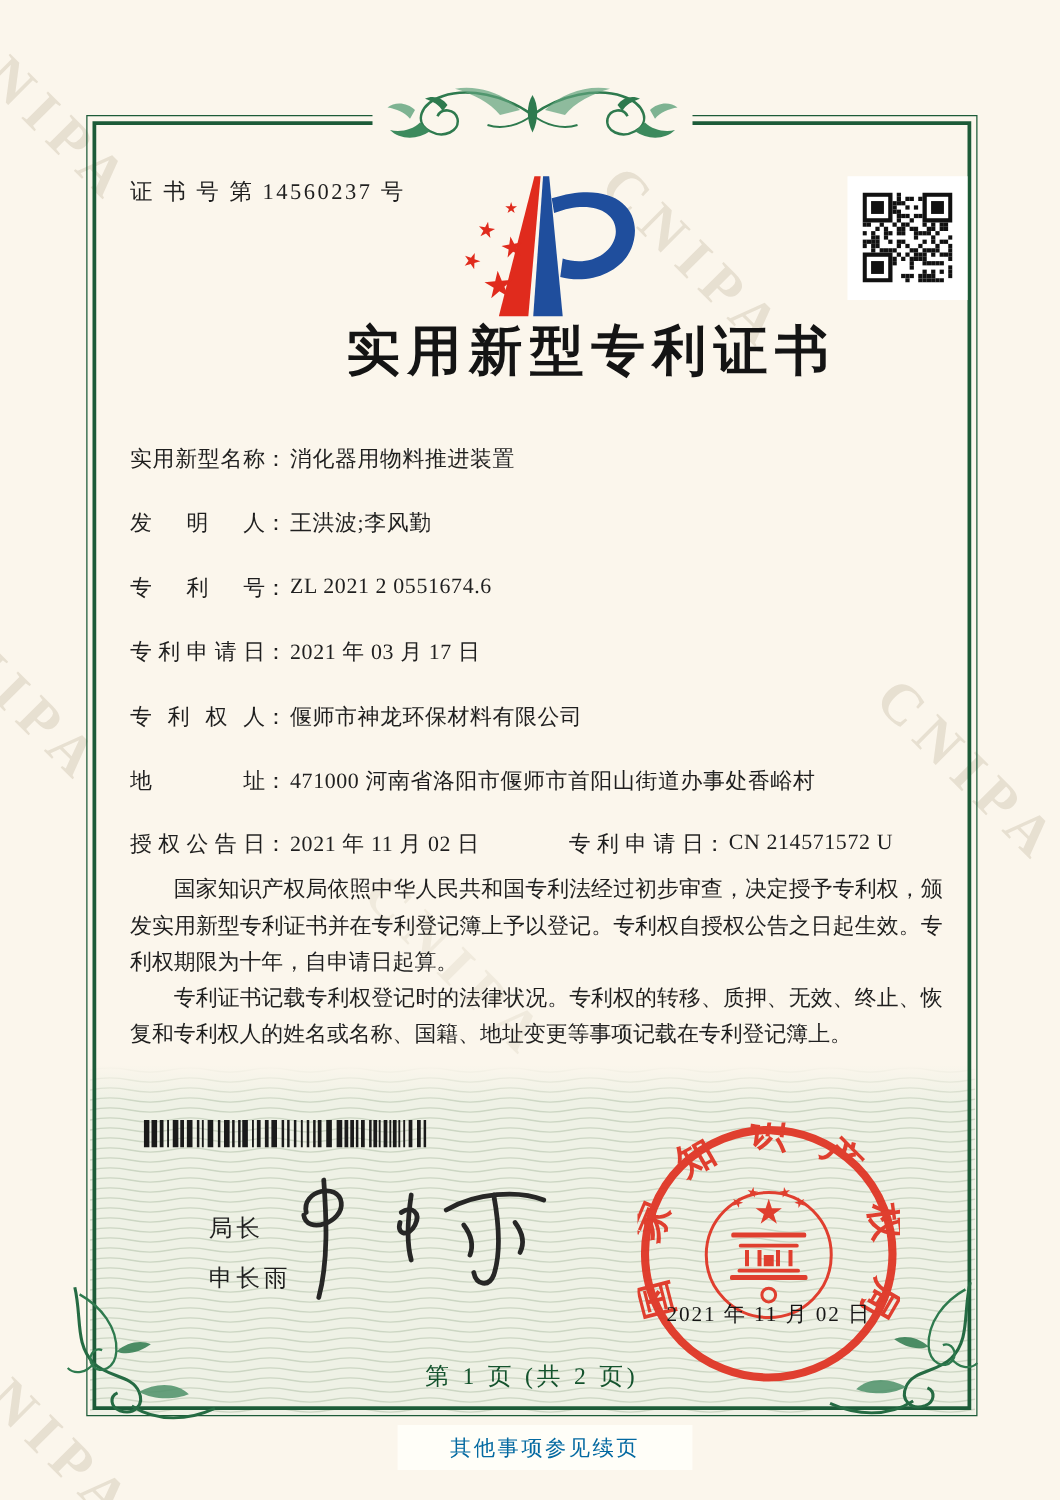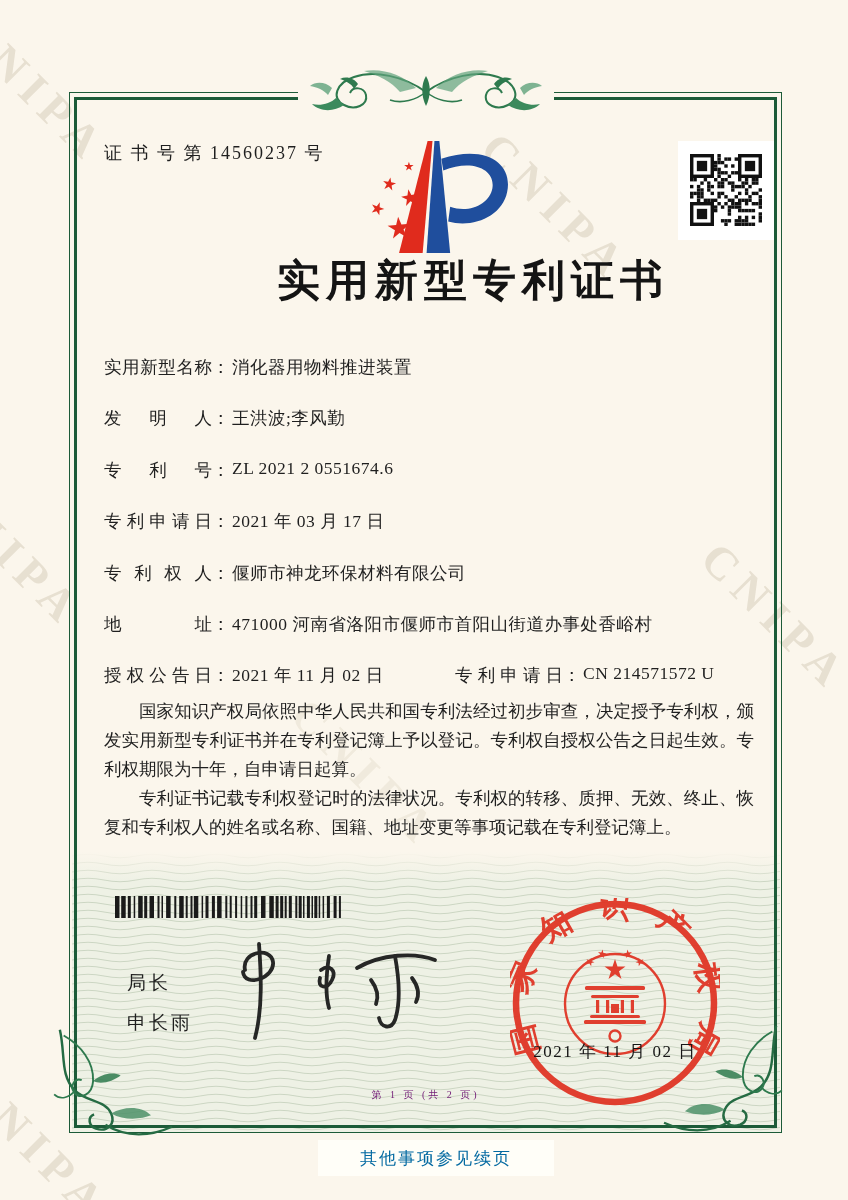--- a/index.html
+++ b/index.html
@@ -39,27 +39,27 @@
   .colon{display:inline-block;width:20px;vertical-align:top;}
   .fval{letter-spacing:0.5px;}
   .pair2{position:absolute;left:351px;top:0;}
   
   .paras{position:absolute;left:104px;top:697px;width:650px;font-size:17.5px;line-height:29px;
          text-align:justify;z-index:4;}
   .paras p{margin:0;text-indent:2em;}
   
   .barcode{position:absolute;left:115px;top:896px;z-index:4;}
   .director{position:absolute;left:127px;top:970px;font-size:19px;letter-spacing:3px;z-index:4;}
-  .director div{margin-bottom:14px;}
+  .director div{margin-bottom:14px;margin-left:40px;}
   .signature{position:absolute;left:205px;top:936px;z-index:4;}
   .seal{position:absolute;left:510px;top:898px;width:210px;height:210px;z-index:5;opacity:0.93;}
   .seal-date{position:absolute;left:513px;top:1040px;width:204px;text-align:center;font-size:17px;
              letter-spacing:1.5px;color:#161616;z-index:6;}
-  .page-no{position:absolute;left:69px;top:1088px;width:713px;text-align:center;font-size:10px;
-           letter-spacing:3px;color:#701a75;z-index:4;}
+  .page-no{position:absolute;left:69px;top:1088px;width:713px;text-align:center;font-size:19px;
+           letter-spacing:3px;color:#14532d;z-index:4;}
   .footer-note{position:absolute;left:318px;top:1140px;width:236px;height:36px;background:rgba(255,254,248,0.96);
                display:flex;align-items:center;justify-content:center;font-size:17px;letter-spacing:2px;
                color:#0369a1;z-index:4;}
 </style>
 </head>
 <body>
 
 <div class="page">
 
   <span class="wm wm-a">CNIPA</span>

